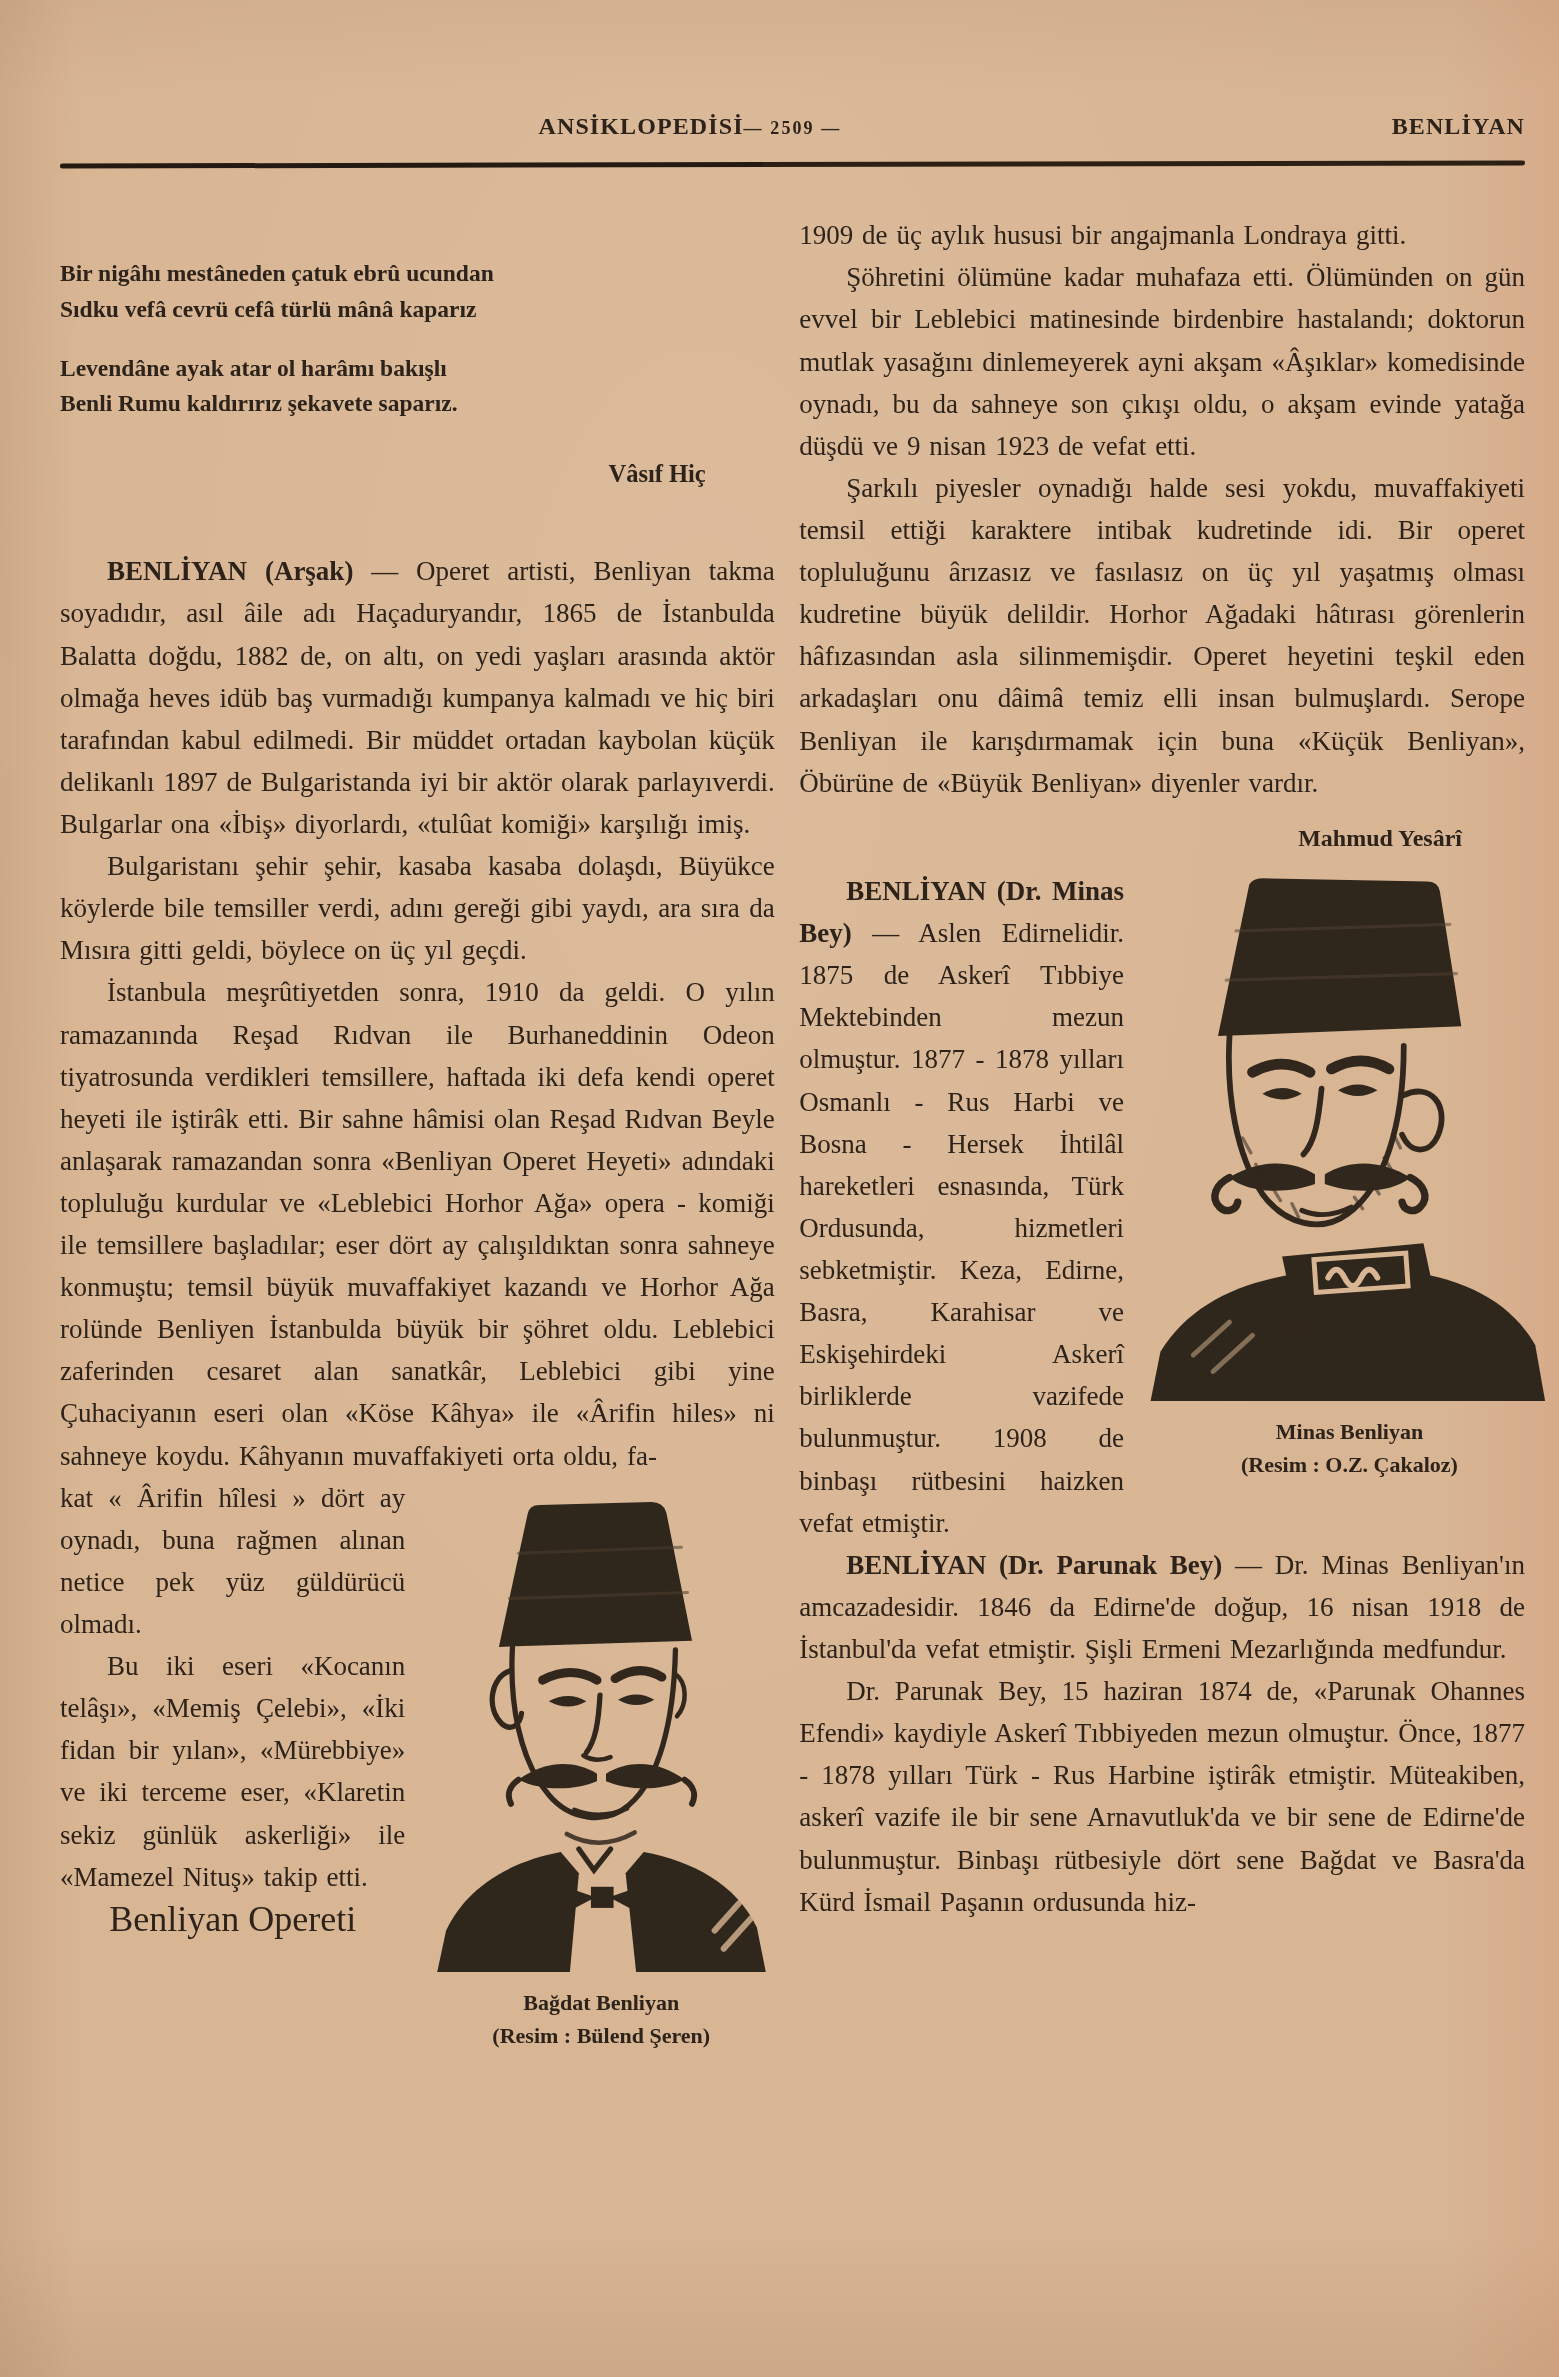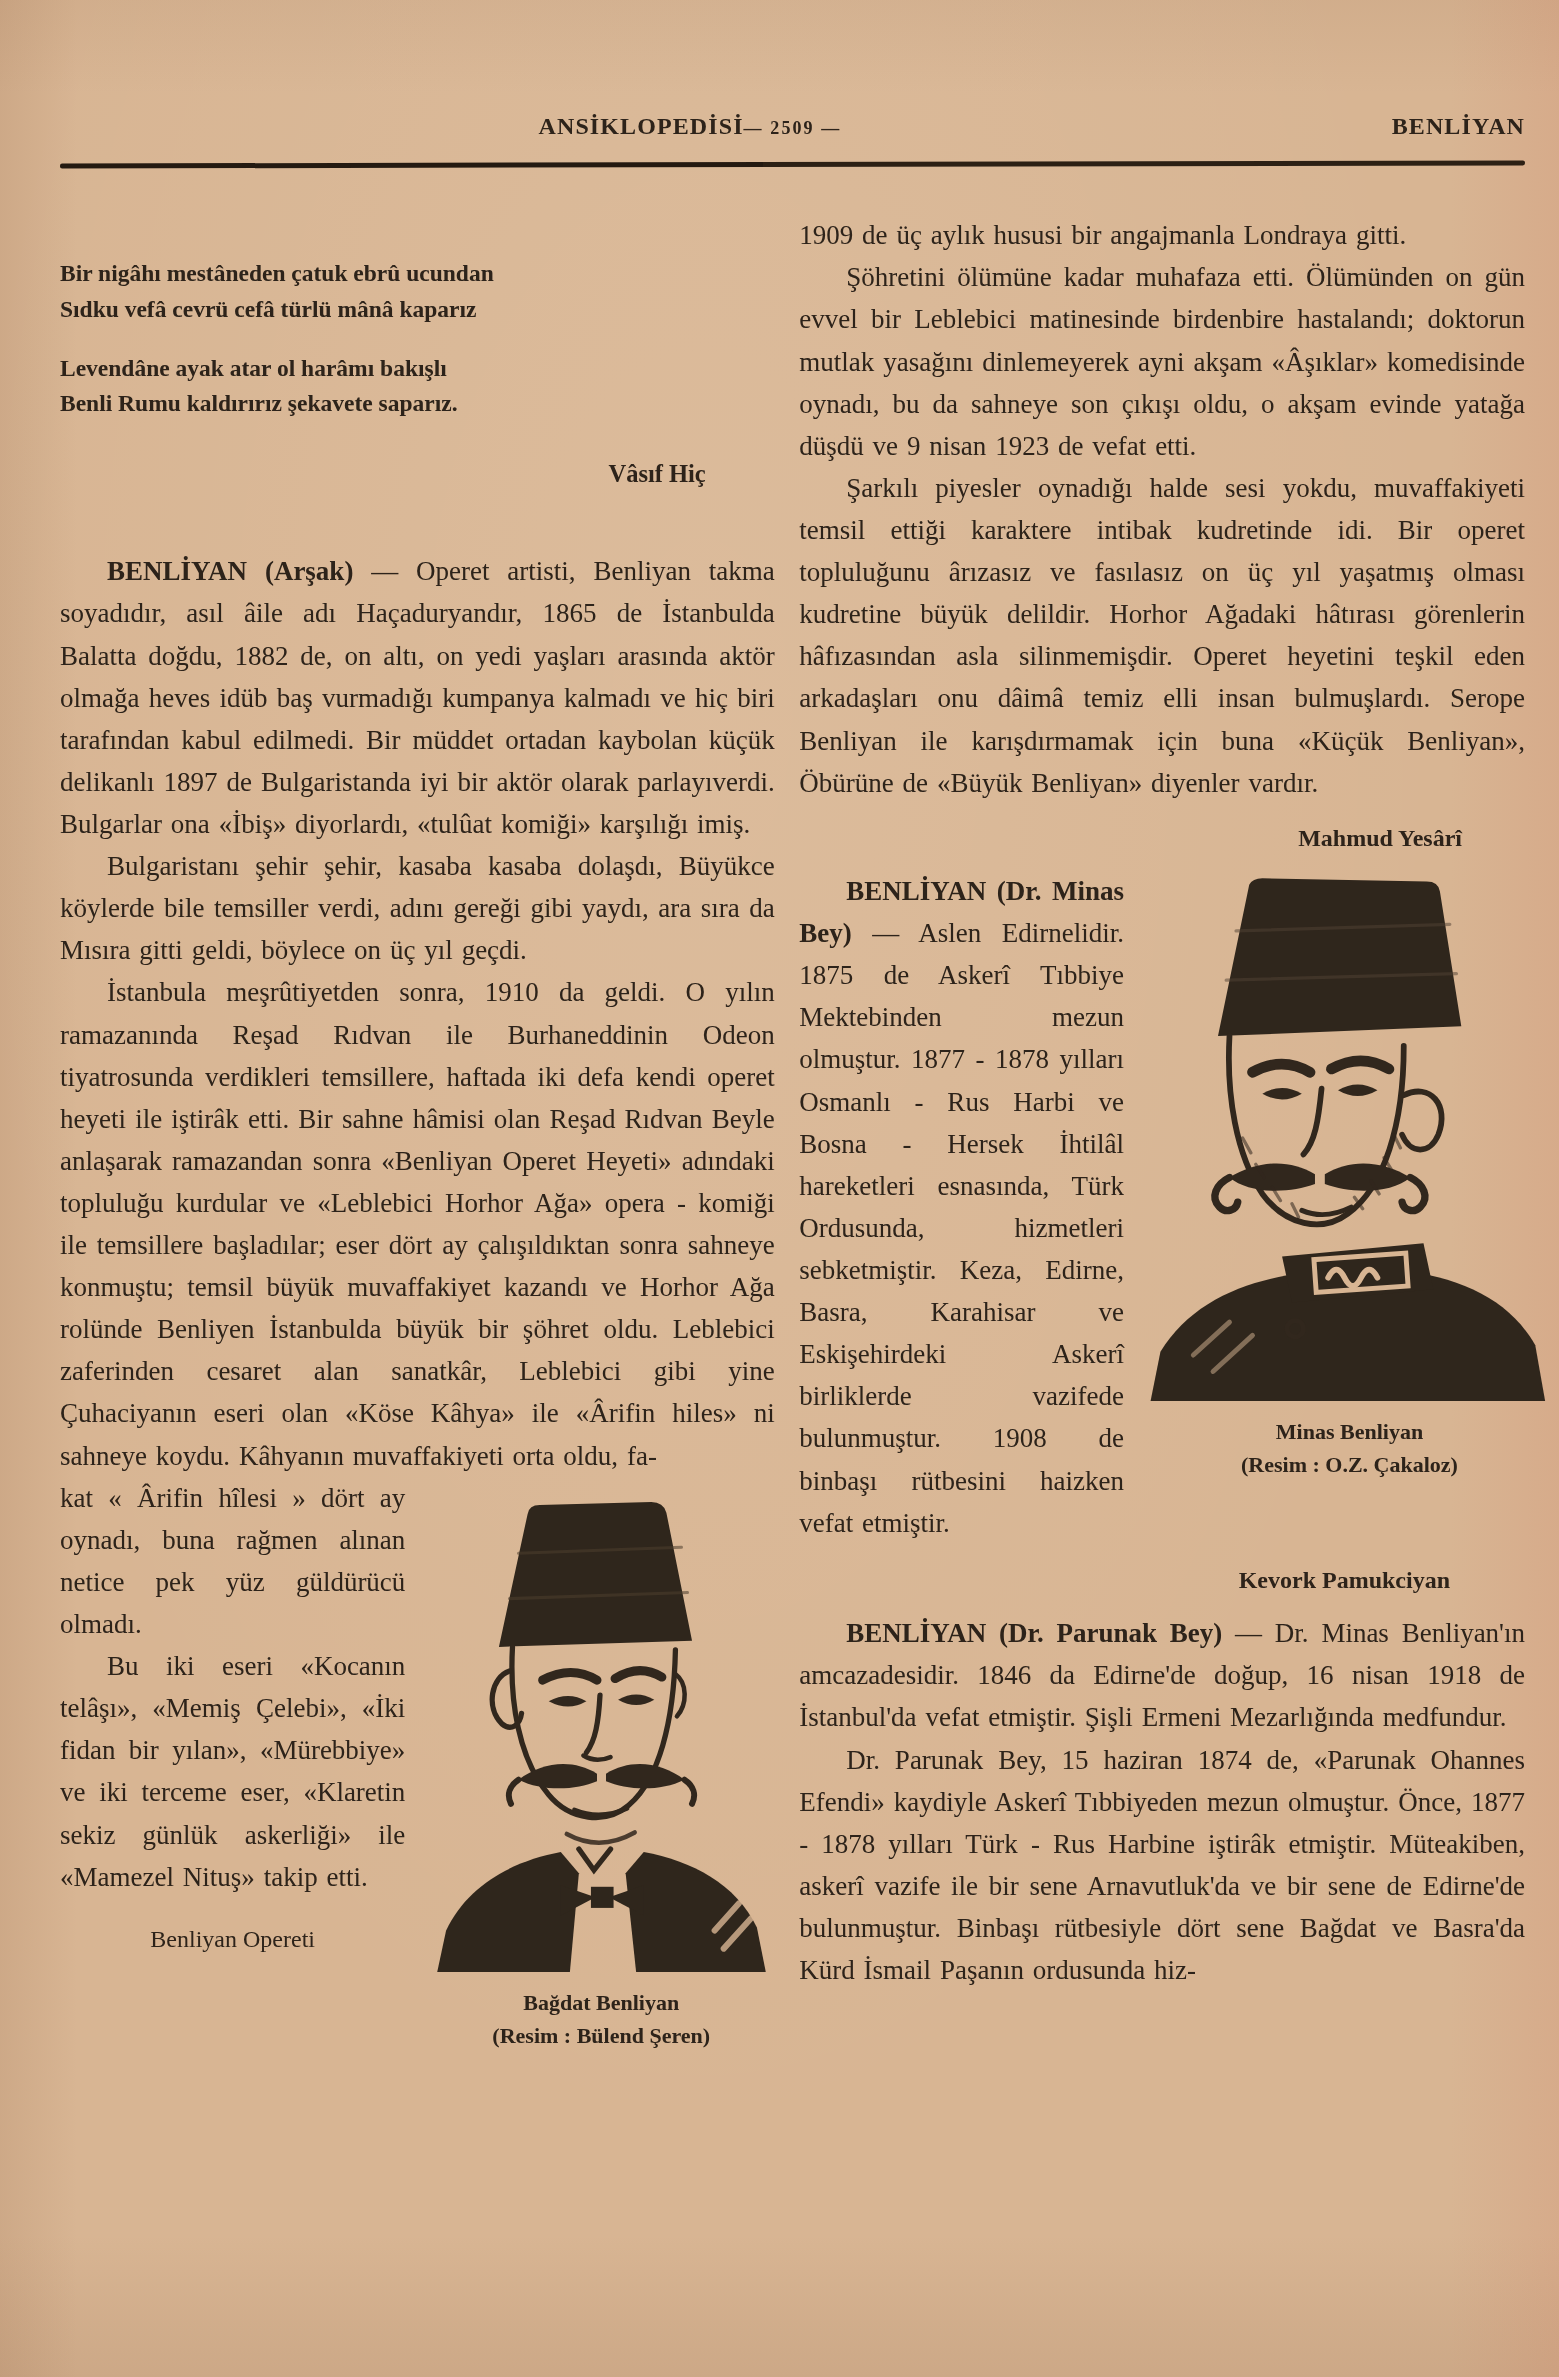--- a/index.html
+++ b/index.html
@@ -83,24 +83,23 @@
   .signature {
     font-weight: 700;
     font-size: 24px;
     text-align: right;
     margin: 21.3px 0 18px 0;
     padding-right: 63px;
   }
   .signature.clear { clear: right; margin-top: 23.5px; padding-right: 75px; }
 
   .closing {
-    margin-top: 28px;
     width: 52%;
     text-align: center;
-    font-size: 24px;
+    font-size: 36px;
   }
 </style>
 </head>
 <body>
 
 <div class="page">
 
   <div class="masthead">
     <span class="mh-left">ANSİKLOPEDİSİ</span>
     <span class="mh-center">— 2509 —</span>
@@ -205,20 +204,19 @@
           </g>
         </svg>
         <figcaption>
           <div>Minas Benliyan</div>
           <div>(Resim : O.Z. Çakaloz)</div>
         </figcaption>
       </figure>
 
       <p class="para indent"><span class="head">BENLİYAN (Dr. Minas Bey)</span> <span>— Aslen Edirnelidir. 1875 de Askerî Tıbbiye Mektebinden mezun olmuştur. 1877 - 1878 yılları Osmanlı - Rus Harbi ve Bosna - Hersek İhtilâl hareketleri esnasında, Türk Ordusunda, hizmetleri sebketmiştir. Keza, Edirne, Basra, Karahisar ve Eskişehirdeki Askerî birliklerde vazifede bulunmuştur. 1908 de binbaşı rütbesini haizken vefat etmiştir.</span></p>
 
-      <div class="signature clear">Kevork Pamukciyan</div>
 
       <p class="para indent"><span class="head">BENLİYAN (Dr. Parunak Bey)</span> <span>— Dr. Minas Benliyan'ın amcazadesidir. 1846 da Edirne'de doğup, 16 nisan 1918 de İstanbul'da vefat etmiştir. Şişli Ermeni Mezarlığında medfundur.</span></p>
       <p class="para indent">Dr. Parunak Bey, 15 haziran 1874 de, «Parunak Ohannes Efendi» kaydiyle Askerî Tıbbiyeden mezun olmuştur. Önce, 1877 - 1878 yılları Türk - Rus Harbine iştirâk etmiştir. Müteakiben, askerî vazife ile bir sene Arnavutluk'da ve bir sene de Edirne'de bulunmuştur. Binbaşı rütbesiyle dört sene Bağdat ve Basra'da Kürd İsmail Paşanın ordusunda hiz-</p>
     </div>
   </div>
 </div>
 
 
 </body></html>

